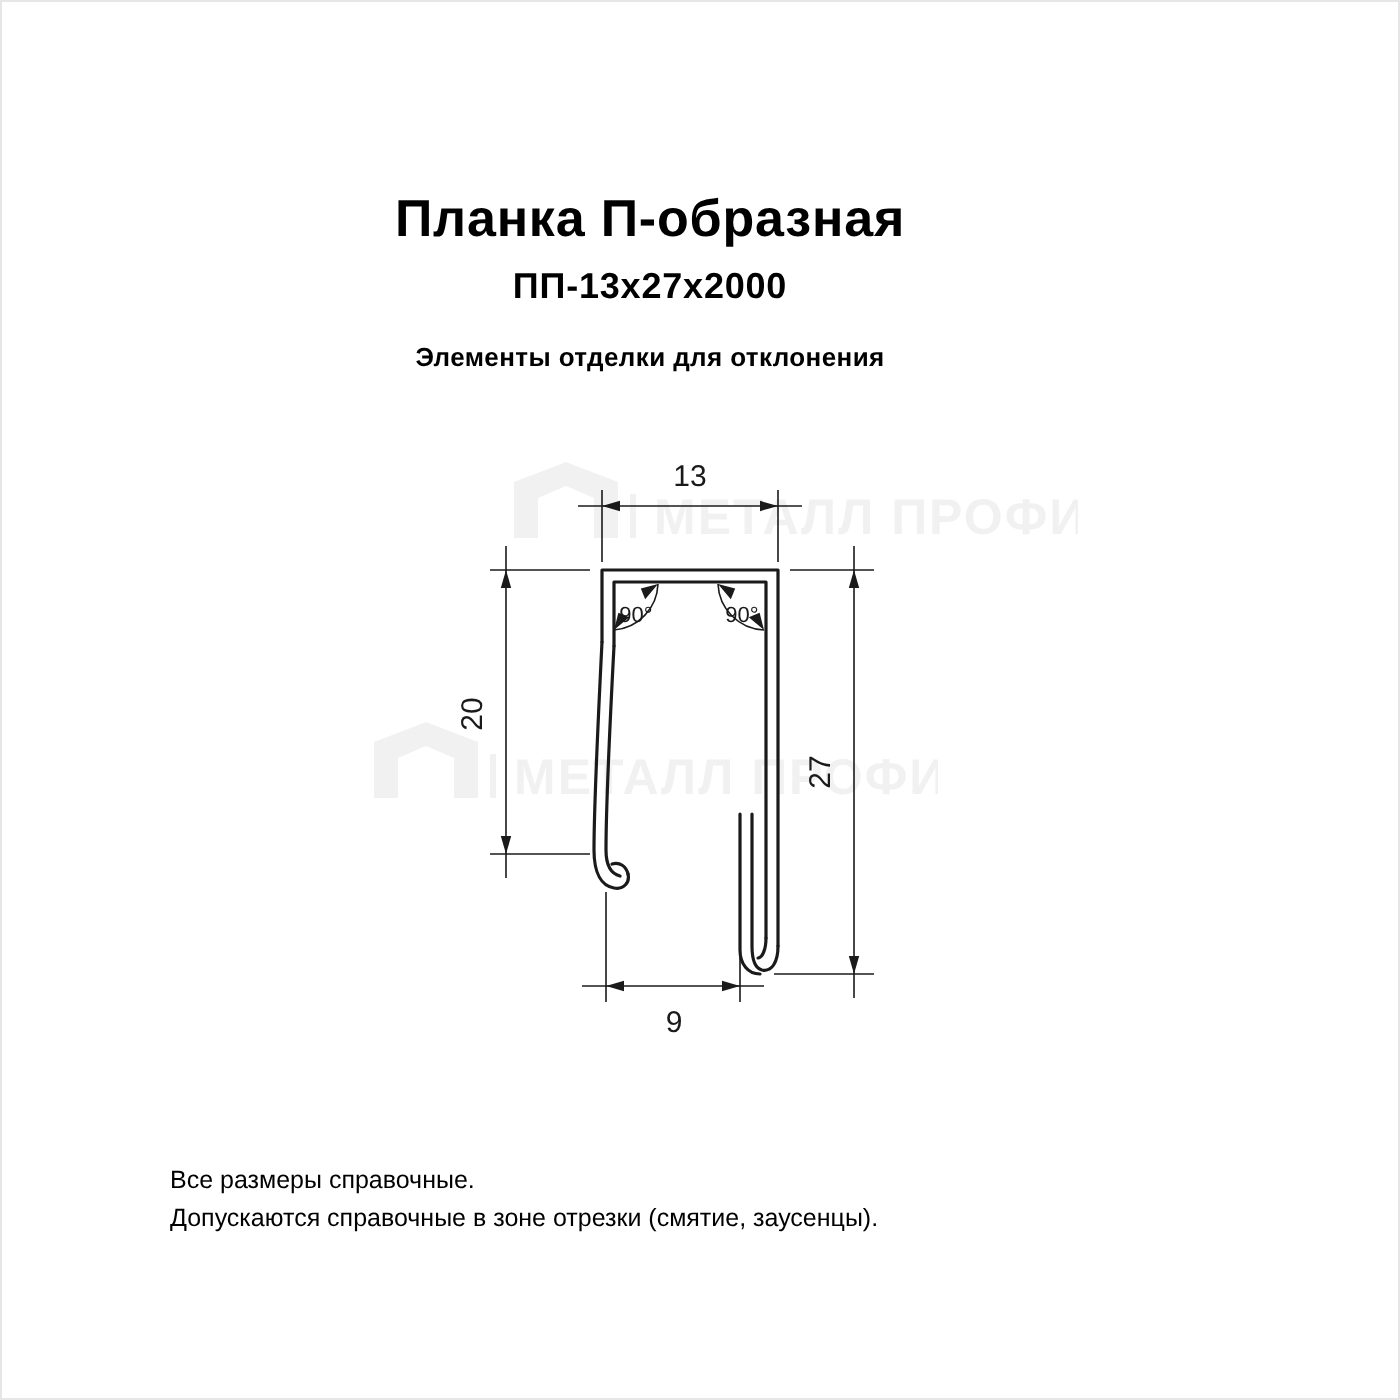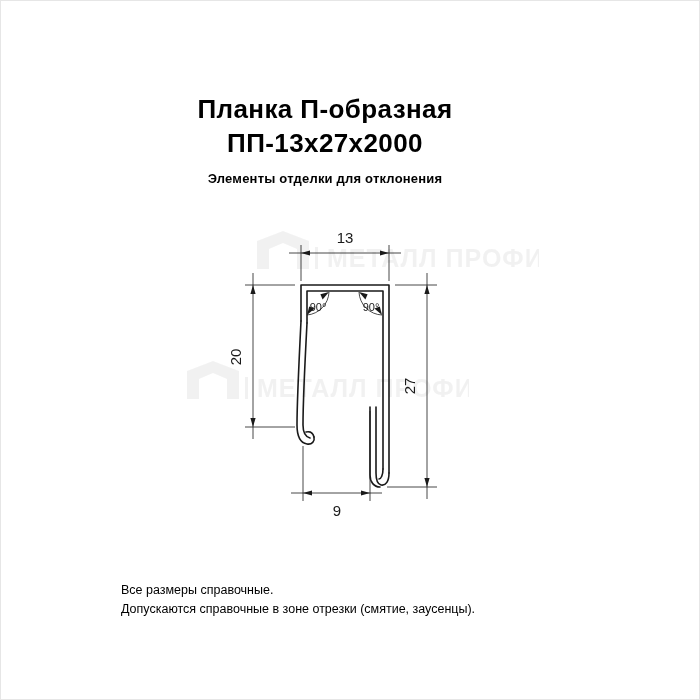--- a/index.html
+++ b/index.html
@@ -28,21 +28,21 @@
     width: 648px;
     text-align: center;
   }
   .title-line1 {
     font-size: 26px;
     font-weight: bold;
     letter-spacing: 0.4px;
     line-height: 32px;
   }
   .title-line2 {
-    font-size: 26px;
+    font-size: 18px;
     font-weight: bold;
     letter-spacing: 0.4px;
     line-height: 32px;
     margin-top: 2px;
   }
   .subtitle {
     font-size: 13px;
     font-weight: bold;
     margin-top: 12px;
     letter-spacing: 0.2px;
@@ -62,21 +62,21 @@
   }
   .wm1 { top: 222px; left: 248px; }
   .wm2 { top: 352px; left: 178px; }
   .notes {
     position: absolute;
     left: 84px;
     top: 580px;
     font-size: 12.5px;
     line-height: 19px;
   }
-  .notes div { white-space: nowrap; margin-left: 36px; }
+  .notes div { white-space: nowrap; }
   svg { display: block; }
   text { font-family: "Liberation Sans", sans-serif; }
 </style>
 </head>
 <body>
 
 <div class="page">
 
   <div class="title-block">
     <div class="title-line1">Планка П-образная</div>

